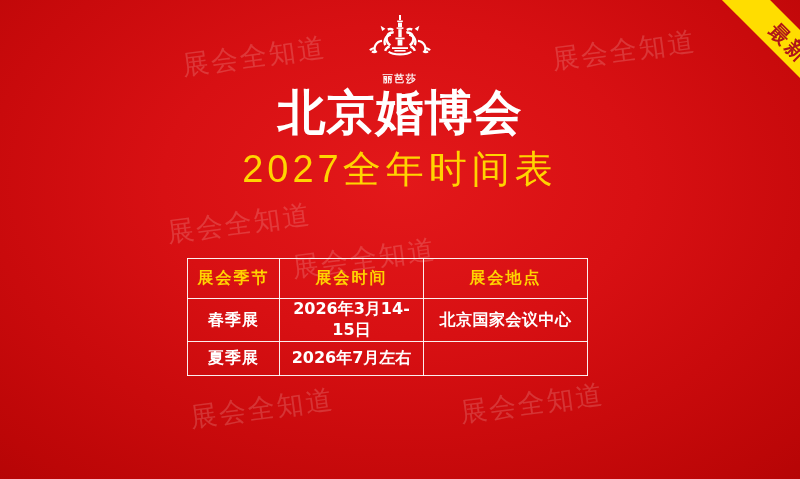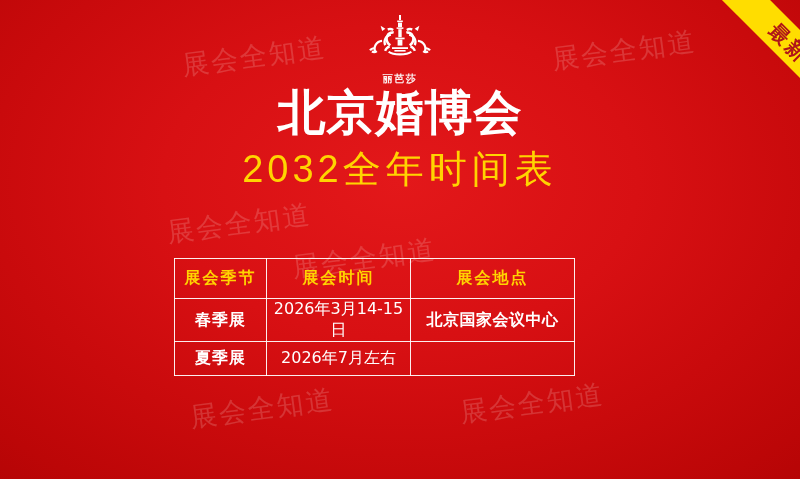--- a/index.html
+++ b/index.html
@@ -136,21 +136,21 @@
     font-family: "DejaVu Sans", "Liberation Sans", sans-serif;
   }
   .sub-title .year {
     font-family: "Liberation Sans", sans-serif;
     letter-spacing: 4px;
   }
 
   
   .sched {
     position: absolute;
-    left: 174px;
+    left: 187px;
     top: 258px;
     width: 400px;
     z-index: 6;
     border-collapse: collapse;
     table-layout: fixed;
     padding-left: 34px;
   }
   .sched td {
     border: 1px solid rgba(255, 255, 255, 0.93);
     height: 34px;
@@ -166,21 +166,21 @@
   .sched .c-place  { width: 164px; }
 
   .sched thead td {
     color: #ffd400;
     font-size: 16px;
     font-weight: bold;
     letter-spacing: 2px;
     height: 40px;
   }
   .sched tbody td.season { font-weight: bold; letter-spacing: 1px; }
-  .sched tbody td.time   { font-weight: normal; }
+  .sched tbody td.time   { font-weight: bold; }
   .sched tbody td.place  { font-weight: bold; letter-spacing: .5px; }
 </style>
 </head>
 <body>
 
 <div id="poster">
 
   <div class="wm-layer">
     <span class="wm" style="left: 180px; top: 48px;">展会全知道</span>
     <span class="wm" style="left: 550px; top: 42px;">展会全知道</span>
@@ -232,21 +232,21 @@
         <path d="M36.4 36h11.2v1.6H36.4z"></path>
         <path d="M30 38.6c2.4 1.8 6.7 2.9 12 2.9s9.6-1.1 12-2.9l-1.3-1.6c-2 1.4-5.9 2.3-10.7 2.3s-8.7-.9-10.7-2.3L30 38.6z"></path>
       </g>
     </svg>
     <div class="brand-name">丽芭莎</div>
   </div>
 
   <div class="headline">
     <div class="main-title">北京婚博会</div>
     <div class="sub-title">
-      <span class="year">2032</span><span>全年时间表</span>
+      <span class="year">2027</span><span>全年时间表</span>
     </div>
   </div>
 
   <table class="sched">
     <thead>
       <tr>
         <td class="c-season">展会季节</td>
         <td class="c-time">展会时间</td>
         <td class="c-place">展会地点</td>
       </tr>

